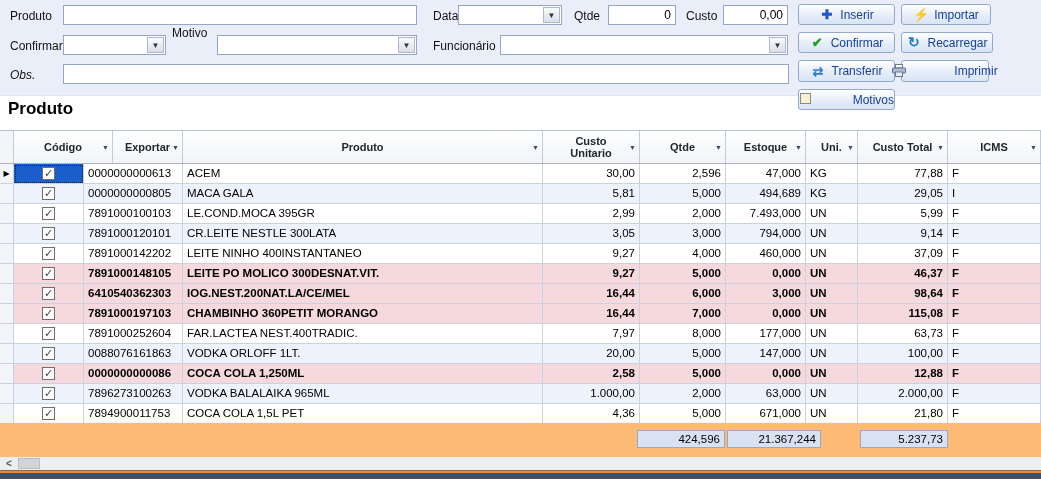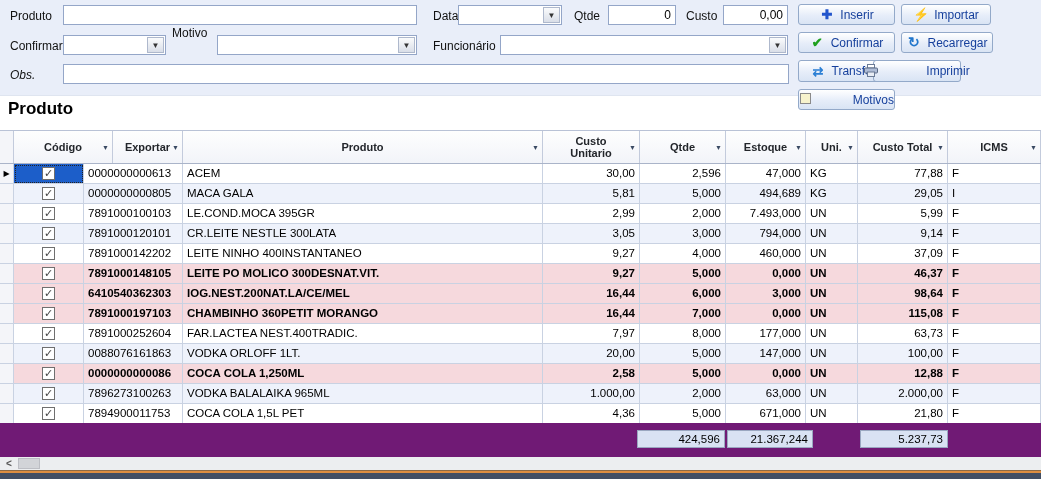--- a/index.html
+++ b/index.html
@@ -49,24 +49,24 @@
   .col-produto { width:360px; }
   .col-cu { width:97px; }
   .col-qtde { width:86px; }
   .col-estoque { width:80px; }
   .col-uni { width:52px; padding-left:3px; }
   .col-ct { width:90px;align-items:center; }
   .col-icms { width:93px; padding-left:3px; }
   .checkbox { display:inline-block; width:13px; height:13px; background:#fff; border:1px solid #6f6f6f; color:#444; font-size:11px; line-height:11px; text-align:center; font-weight:normal; cursor:default; }
 
   
-  .footer-strip { position:absolute; left:0; top:423px; width:1041px; height:34px; background:#701a75;padding-left:32px; }
+  .footer-strip { position:absolute; left:0; top:423px; width:1041px; height:34px; background:#fdba74;padding-left:32px; }
   .total-box { position:absolute; top:7px; height:18px; background:#d9e2f3; border:1px solid #9aa7c0; font-size:11.5px; line-height:16px; text-align:right; padding-right:4px; color:#000; }
   .tb-qtde { left:637px; width:88px; }
-  .tb-estoque { left:727px; width:86px; }
+  .tb-estoque { left:727px; width:94px; }
   .tb-ct { left:860px; width:88px; }
 
   .hscroll { position:absolute; left:0; top:457px; width:1041px; height:13px; background:#eceef0; }
   .hs-arrow { position:absolute; left:2px; top:0; width:14px; height:13px; font-size:10px; font-weight:bold; color:#555; line-height:13px; text-align:center; cursor:default; }
   .hs-thumb { position:absolute; left:18px; top:1px; width:22px; height:11px; background:#d2d4d8; border:1px solid #bcbec4; cursor:default; }
   .orange-bar { position:absolute; left:0; top:470px; width:1041px; height:3px; background:#dd8e41; border-top:1px solid #8d6a45; }
   .bottom-bar { position:absolute; left:0; top:473px; width:1041px; height:6px; background:#424f64; }
 </style>
 </head>
 <body>
@@ -120,21 +120,21 @@
     <span>Confirmar</span>
   </button>
   <button class="btn" style="left:901px; top:32px; width:92px; height:21px;">
     <span class="bicon ic-reload">↻</span>
     <span>Recarregar</span>
   </button>
   <button class="btn" style="left:798px; top:60px; width:97px; height:22px;">
     <span class="bicon ic-swap">⇄</span>
     <span>Transferir</span>
   </button>
-  <button class="btn" style="left:873px; top:60px; width:88px; height:22px;gap:48px;">
+  <button class="btn" style="left:901px; top:60px; width:88px; height:22px;gap:48px;">
     <span class="bicon"><svg width="14" height="13" viewBox="0 0 14 13">
           <rect x="3.5" y="0.5" width="7" height="3.5" fill="#ffffff" stroke="#6b7b96"></rect>
           <rect x="0.5" y="4" width="13" height="5" rx="1" fill="#aebcd6" stroke="#5a6a85"></rect>
           <rect x="3.5" y="8" width="7" height="4.5" fill="#e8edf5" stroke="#6b7b96"></rect>
         </svg></span>
     <span>Imprimir</span>
   </button>
   <button class="btn" style="left:798px; top:89px; width:97px; height:21px;gap:40px;">
     <span class="bicon"><span class="ic-square"></span></span>
     <span>Motivos</span>

